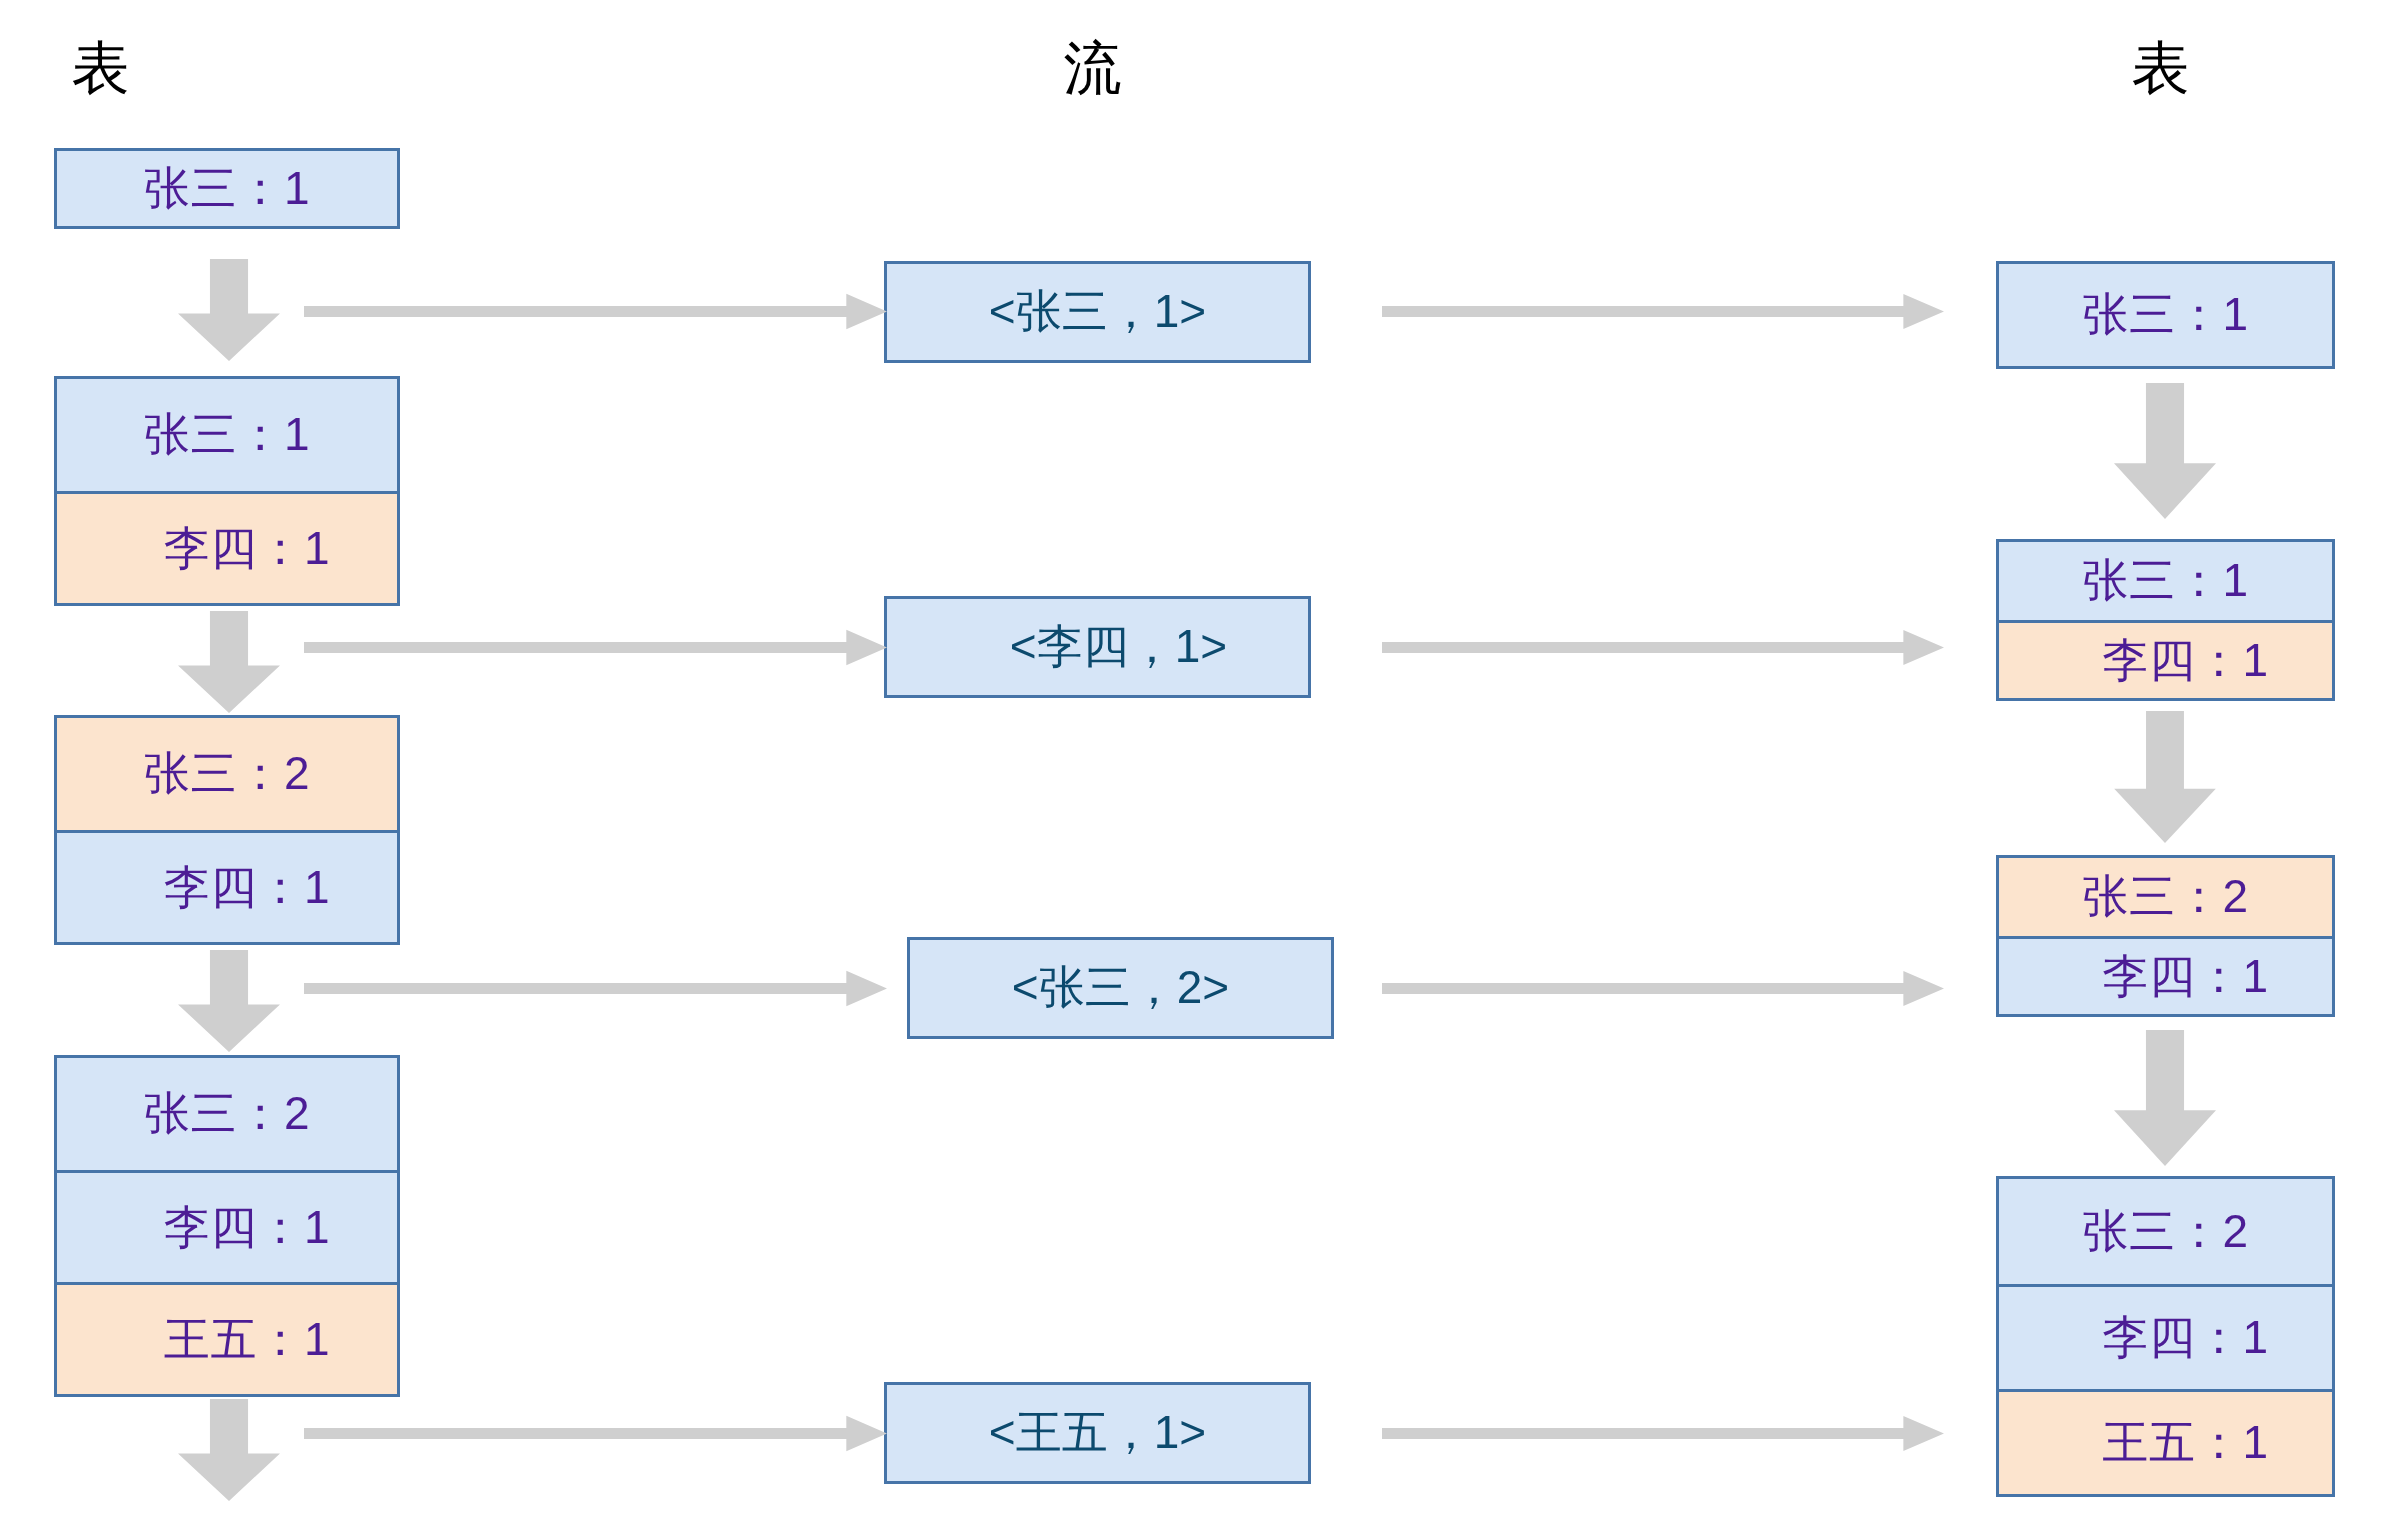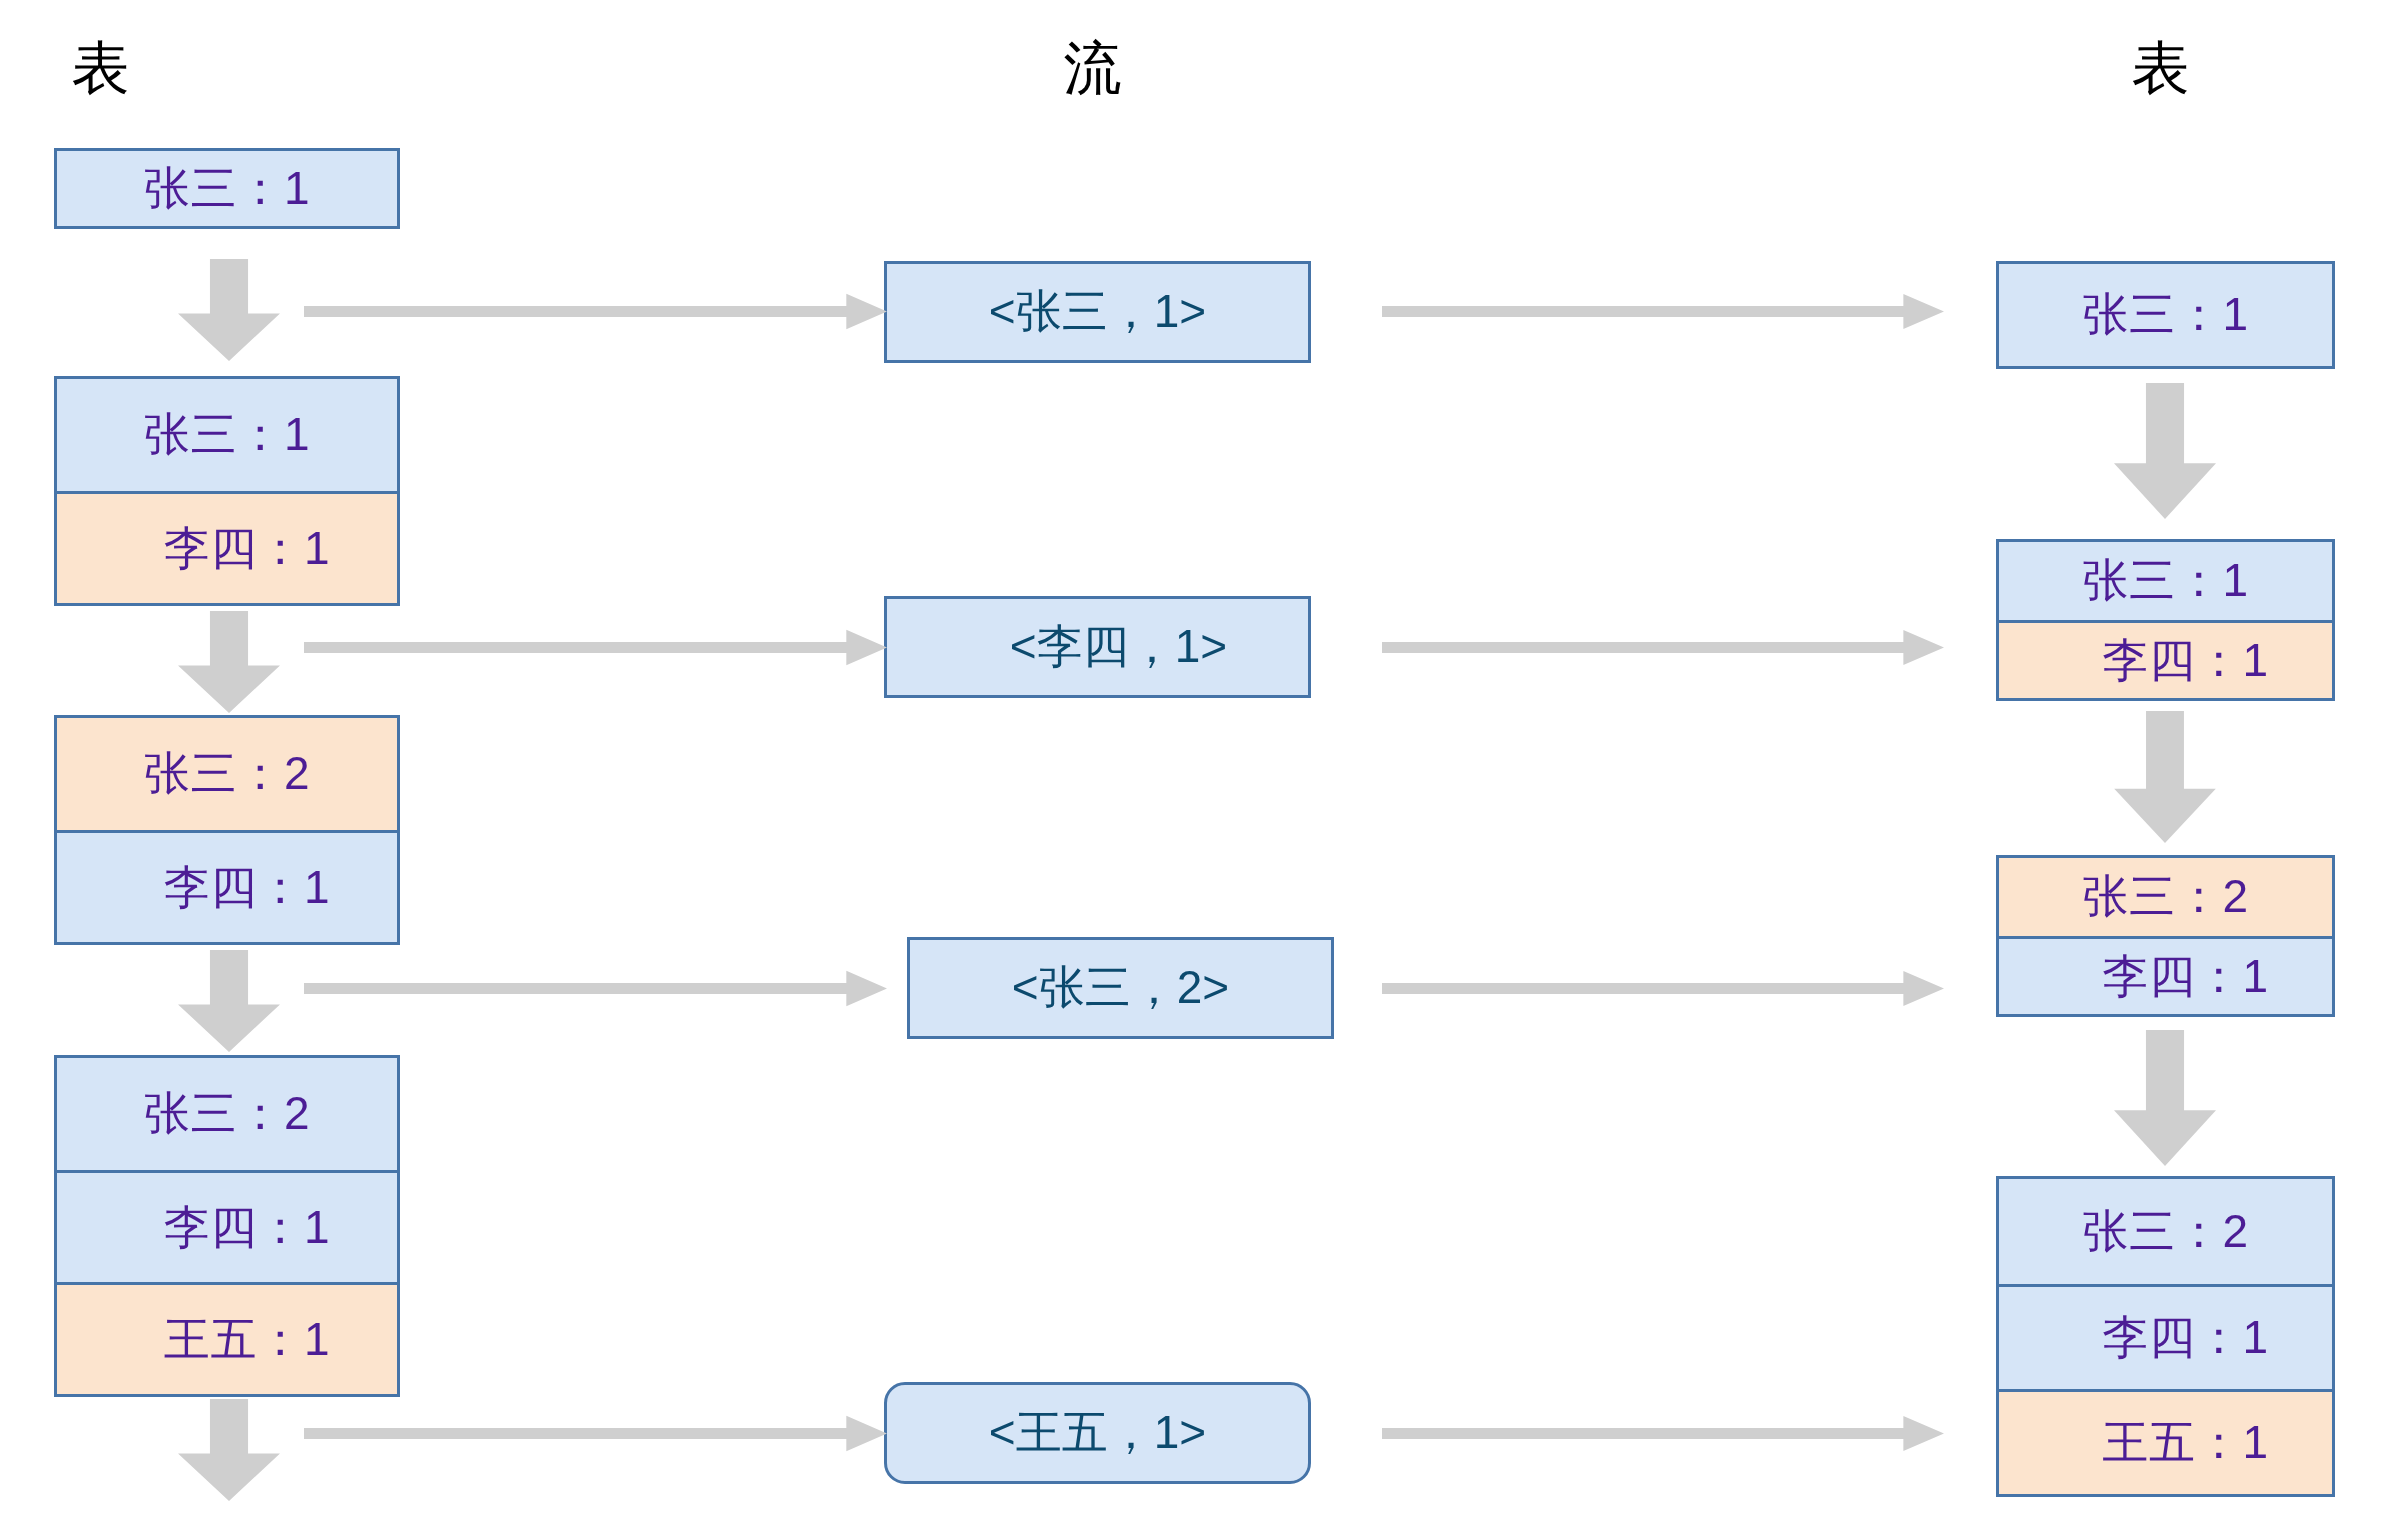--- a/index.html
+++ b/index.html
@@ -109,21 +109,21 @@
   </div>
   <div class="downarrow" style="left:178px;top:1399px;">
     <svg width="102" height="102" viewBox="0 0 150 150">
         <polygon points="47,0 103,0 103,80 150,80 75,150 0,80 47,80" fill="#CFCFCF"></polygon>
       </svg>
   </div>
 
   <div class="evt" style="left:884px;top:261px;width:427px;height:102px;">&lt;张三，1&gt;</div>
   <div class="evt" style="left:884px;top:596px;width:427px;height:102px;padding-left:42px;">&lt;李四，1&gt;</div>
   <div class="evt" style="left:884px;top:937px;width:427px;height:102px;margin-left:23px;">&lt;张三，2&gt;</div>
-  <div class="evt" style="left:884px;top:1382px;width:427px;height:102px;border-radius:21px;">&lt;王五，1&gt;</div>
+  <div class="evt" style="left:884px;top:1382px;width:427px;height:102px;">&lt;王五，1&gt;</div>
 
   <div class="harrow" style="left:304px;top:291px;">
     <svg width="583" height="41" viewBox="0 0 860 60">
         <polygon points="0,22 800,22 800,4 860,30 800,56 800,38 0,38" fill="#CFCFCF"></polygon>
       </svg>
   </div>
   <div class="harrow" style="left:304px;top:627px;">
     <svg width="583" height="41" viewBox="0 0 860 60">
         <polygon points="0,22 800,22 800,4 860,30 800,56 800,38 0,38" fill="#CFCFCF"></polygon>
       </svg>

